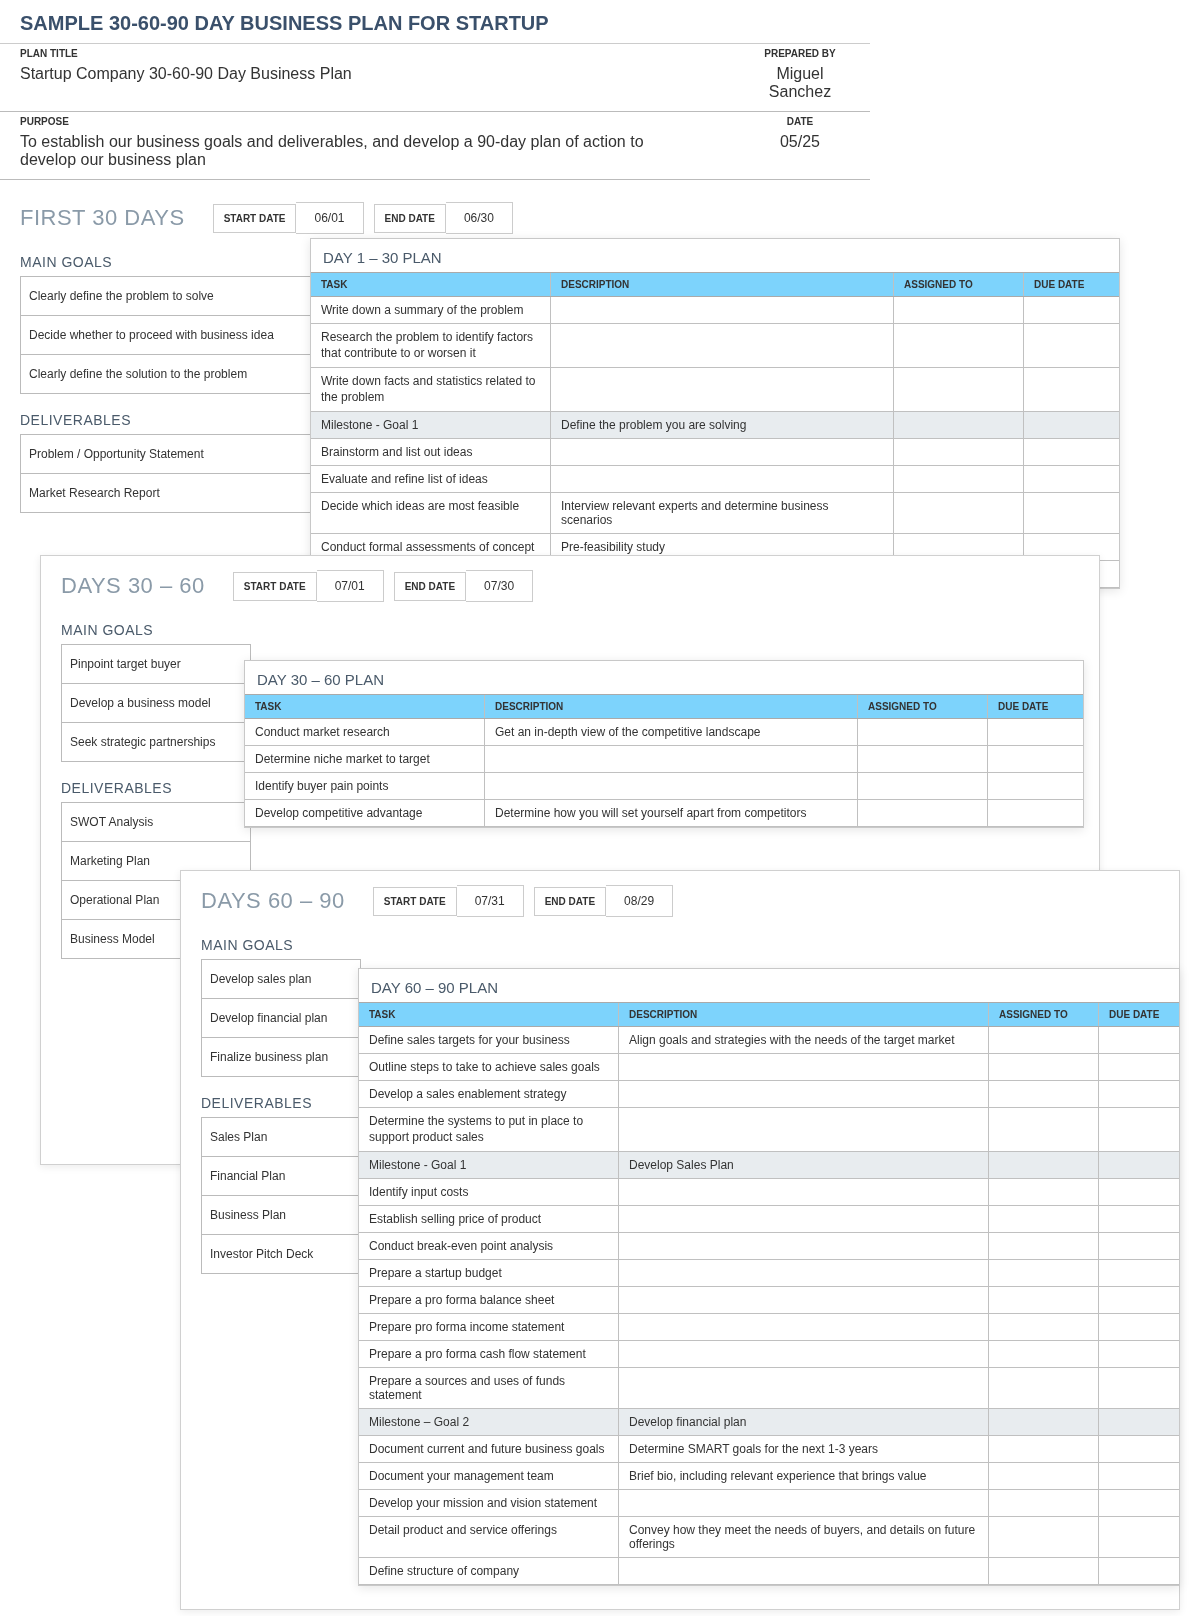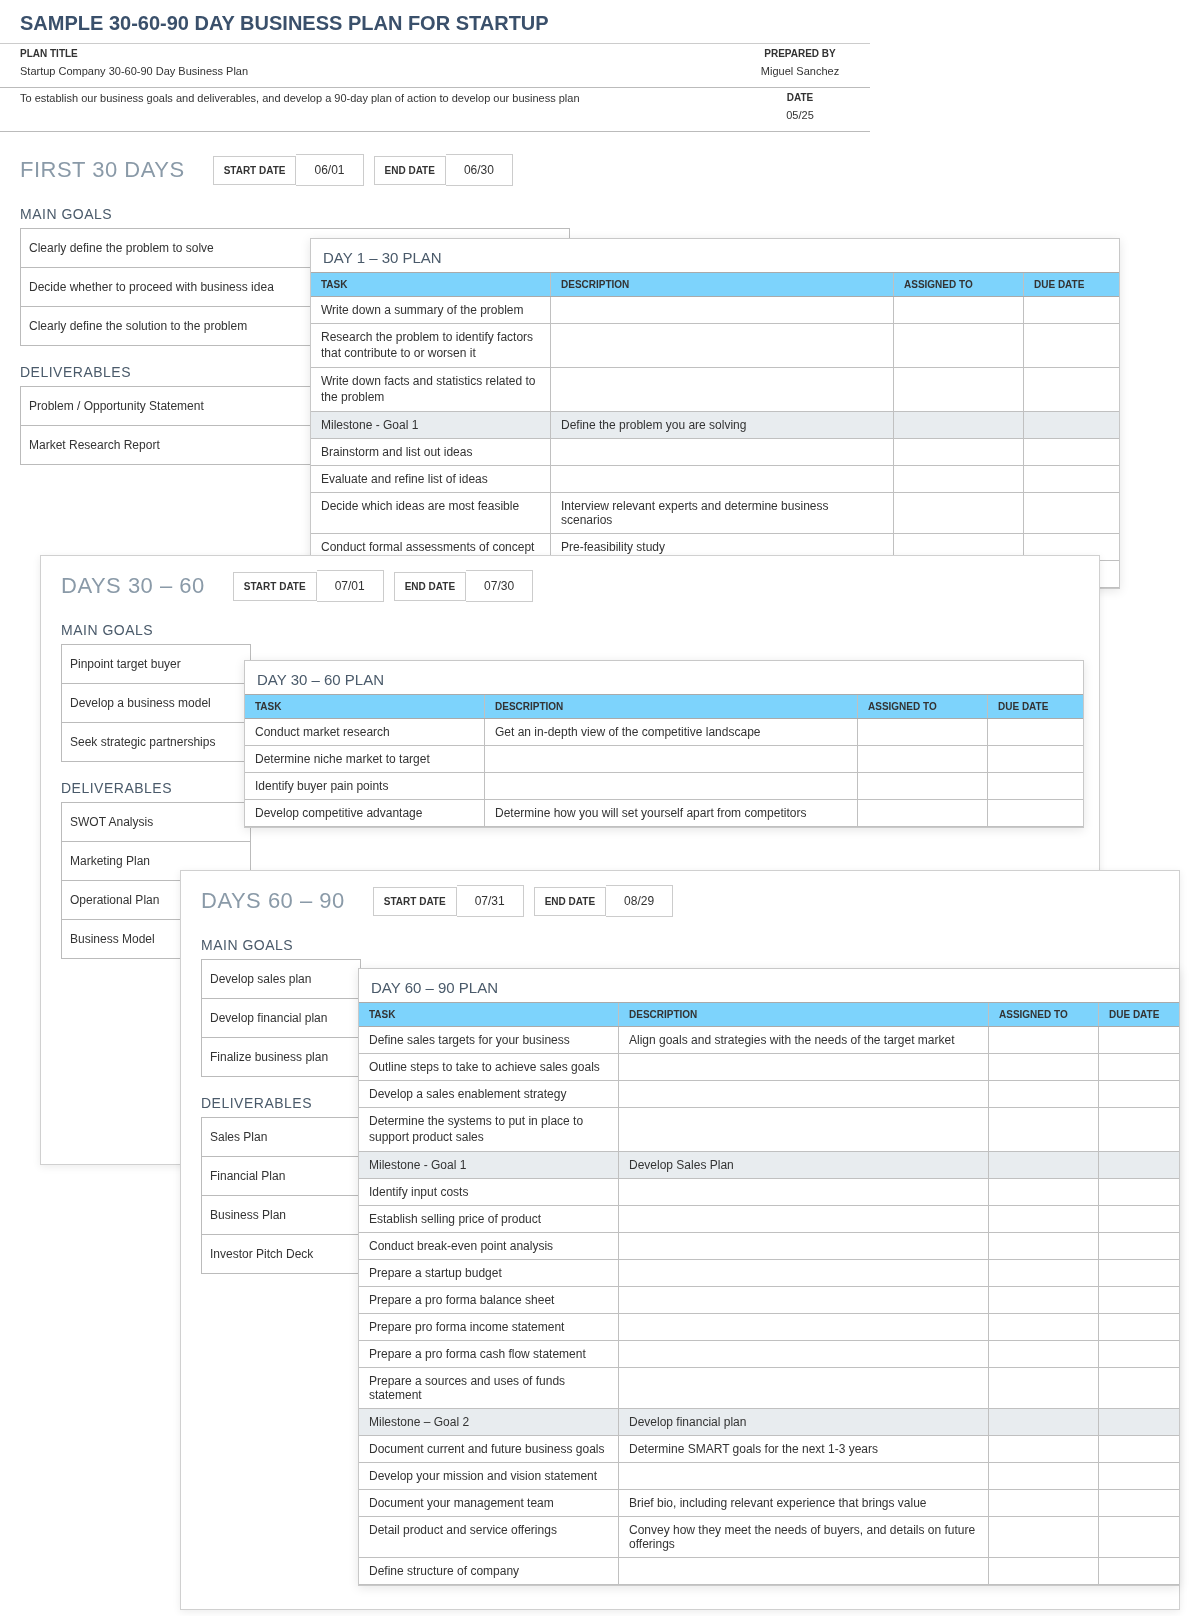--- a/index.html
+++ b/index.html
@@ -26,21 +26,21 @@
 
   .doc-title {
     font-size: 20px; font-weight: 700; color: #3a506b;
     padding: 12px 20px 8px 20px;
     border-bottom: 1px solid #ccc;
   }
   .hdr-row { display:flex; border-bottom:1px solid #bbb;gap:48px; }
   .hdr-cell { flex:1; }
   .hdr-cell.sm { flex:0 0 140px; }
   .hdr-label { font-size:10px; font-weight:700; padding:4px 20px 2px 20px; }
-  .hdr-val { font-size:11px; padding:4px 20px 10px 20px; }
+  .hdr-val { font-size:16px; padding:4px 20px 10px 20px; }
   .sm .hdr-val { text-align:center; }
 
   .phase-bar { display:flex; align-items:center; gap:0; margin: 22px 0 12px 20px; }
   .phase-title { font-size:22px; font-weight:400; color:#8a9aa8; letter-spacing:0.5px; padding-right:28px; }
   .date-lbl { font-size:10px; font-weight:700; padding:8px 10px; border:1px solid #ccc; }
   .date-val { font-size:12px; padding:8px 18px; border:1px solid #ccc; border-left:none; margin-right:10px; }
 
   .sect-title { font-size:14px; font-weight:400; color:#4a5a6a; letter-spacing:0.5px; padding: 8px 0 6px 20px; }
   .list-card { margin: 0 20px; border: 1px solid #bbb; border-bottom:none; }
   .list-card .row { font-size:12px; padding:12px 8px; border-bottom:1px solid #bbb; }
@@ -80,20 +80,21 @@
       <div class="hdr-label">PLAN TITLE</div>
       <div class="hdr-val">Startup Company 30-60-90 Day Business Plan</div>
     </div>
     <div class="hdr-cell sm">
       <div class="hdr-label" style="text-align:center">PREPARED BY</div>
       <div class="hdr-val">Miguel Sanchez</div>
     </div>
   </div>
   <div class="hdr-row">
     <div class="hdr-cell">
+      <div class="hdr-label">PURPOSE</div>
       <div class="hdr-val">To establish our business goals and deliverables, and develop a 90-day plan of action to develop our business plan</div>
     </div>
     <div class="hdr-cell sm">
       <div class="hdr-label" style="text-align:center">DATE</div>
       <div class="hdr-val">05/25</div>
     </div>
   </div>
 
   <div class="phase-bar">
     <div class="phase-title">FIRST 30 DAYS</div>
@@ -362,28 +363,28 @@
         <div class="col-asg"></div>
         <div class="col-due"></div>
       </div>
       <div class="plan-row">
         <div class="col-task">Document current and future business goals</div>
         <div class="col-desc">Determine SMART goals for the next 1-3 years</div>
         <div class="col-asg"></div>
         <div class="col-due"></div>
       </div>
       <div class="plan-row">
-        <div class="col-task">Develop your mission and vision statement</div>
-        <div class="col-desc"></div>
-        <div class="col-asg"></div>
-        <div class="col-due"></div>
-      </div>
-      <div class="plan-row">
         <div class="col-task">Document your management team</div>
         <div class="col-desc">Brief bio, including relevant experience that brings value</div>
+        <div class="col-asg"></div>
+        <div class="col-due"></div>
+      </div>
+      <div class="plan-row">
+        <div class="col-task">Develop your mission and vision statement</div>
+        <div class="col-desc"></div>
         <div class="col-asg"></div>
         <div class="col-due"></div>
       </div>
       <div class="plan-row tall">
         <div class="col-task">Detail product and service offerings</div>
         <div class="col-desc">Convey how they meet the needs of buyers, and details on future offerings</div>
         <div class="col-asg"></div>
         <div class="col-due"></div>
       </div>
       <div class="plan-row">

